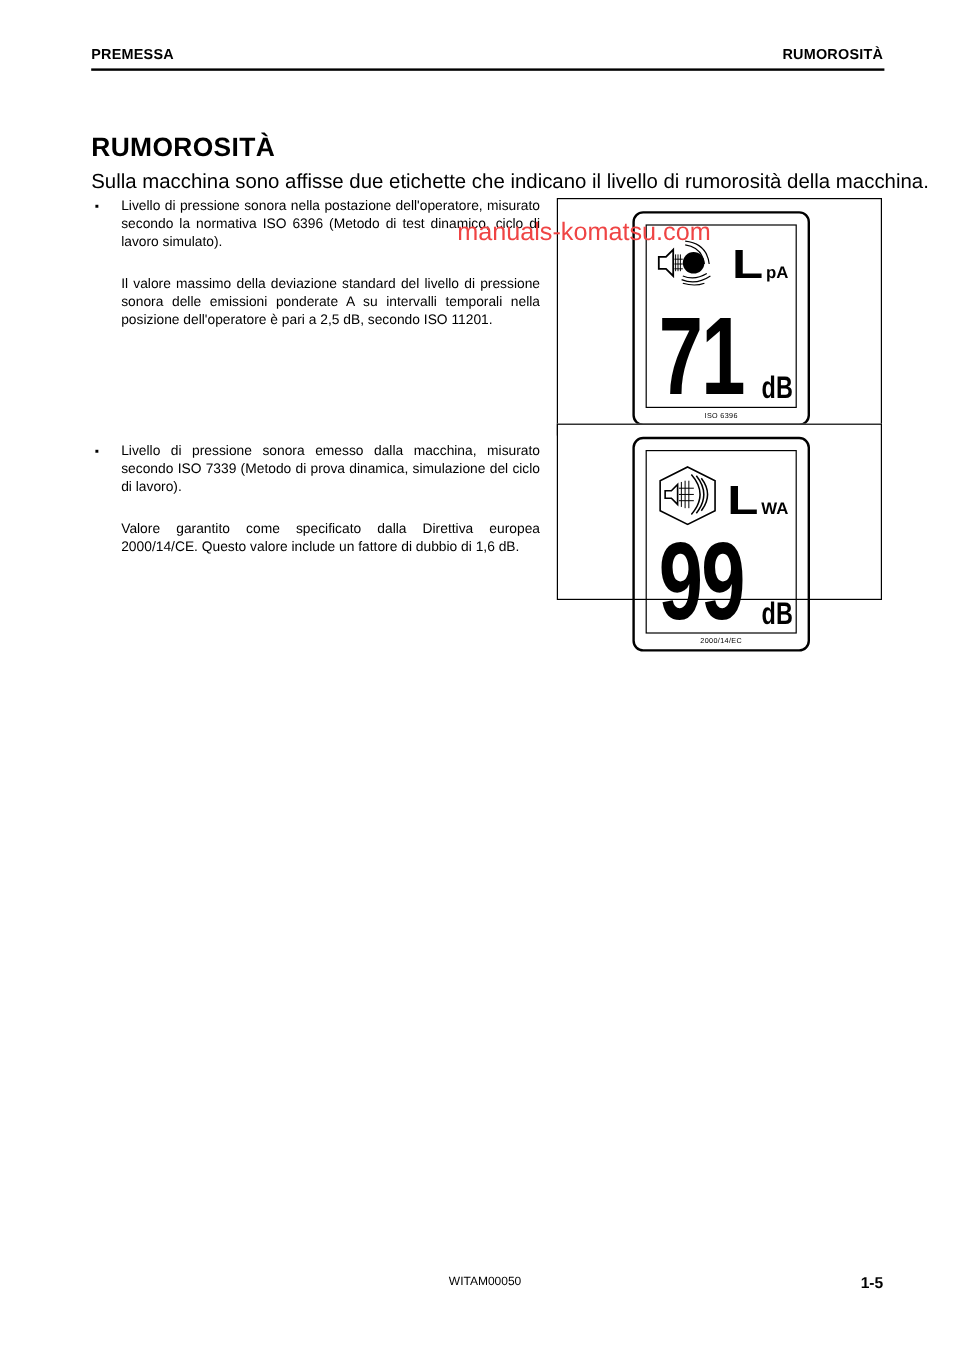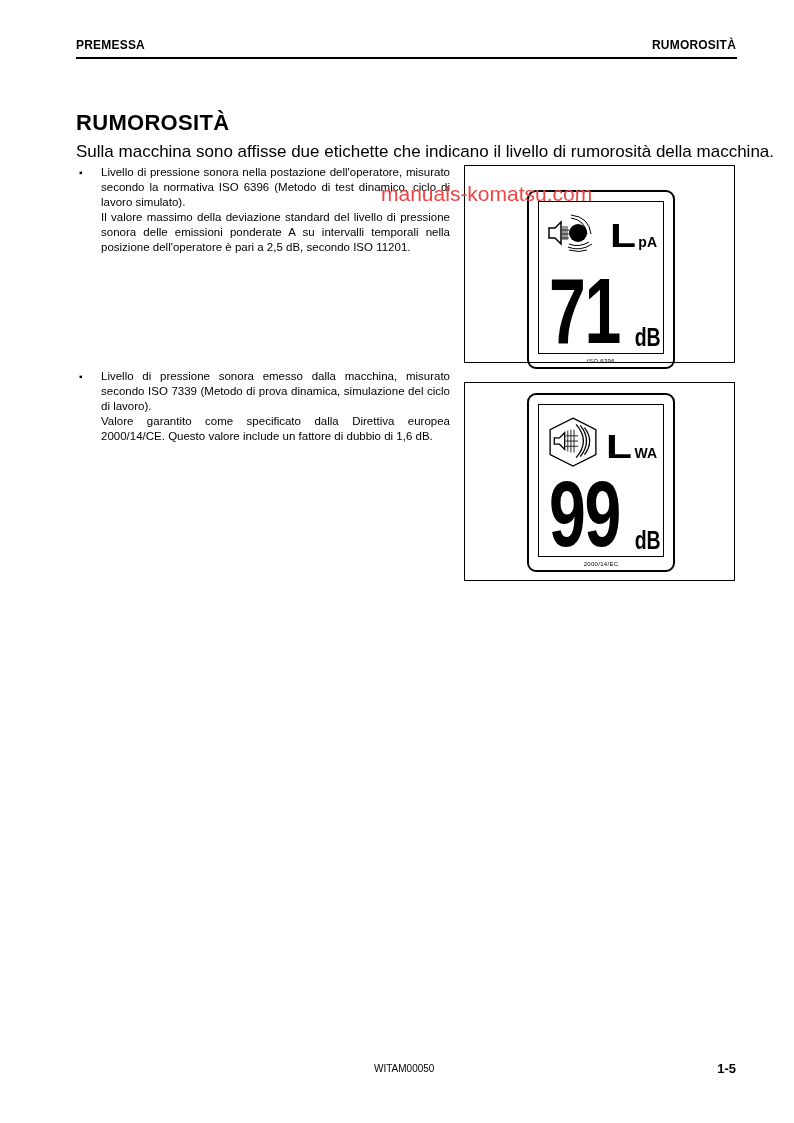--- a/index.html
+++ b/index.html
@@ -7,21 +7,21 @@
   .hdr{position:absolute;top:38px;font-size:12px;font-weight:bold;letter-spacing:0.2px;text-align:right;}
   .hdr-left{left:76px;}
   .hdr-right{right:58px;}
   .hdr-rule{position:absolute;left:76px;top:57px;width:661px;height:2px;background:#000;}
   .title{position:absolute;left:76px;top:110px;font-size:22px;font-weight:bold;letter-spacing:0.3px;}
   .intro{position:absolute;left:76px;top:144px;font-size:17px;line-height:15px;white-space:nowrap;}
   .block{position:absolute;left:76px;width:374px;font-size:11.5px;line-height:15px;}
   .bullet-row{display:flex;}
   .bullet{width:25px;flex:0 0 25px;padding-left:3px;box-sizing:border-box;font-size:10px;}
   .btext{flex:1;text-align:justify;}
-  .para{margin-left:25px;margin-top:0;text-align:justify;}
+  .para{margin-left:25px;margin-top:20px;text-align:justify;}
   .fig{position:absolute;left:464px;width:271px;border:1px solid #000;box-sizing:border-box;background:#fff;}
   .plate{position:absolute;left:62px;width:148px;height:179px;border:2px solid #000;border-radius:9px;box-sizing:border-box;}
   .plate-inner{position:absolute;left:9px;top:9px;right:9px;bottom:13px;border:1.5px solid #000;}
   .plate-std{position:absolute;left:0;right:0;bottom:0px;text-align:center;font-size:6px;line-height:12px;letter-spacing:0.3px;}
   .symbol{position:absolute;left:8px;top:10px;width:50px;height:46px;}
   .lsym{position:absolute;right:6px;top:18px;font-family:"Liberation Sans",sans-serif;font-weight:900;}
   .lsym .L{font-size:34px;line-height:30px;font-weight:bold;transform:scaleX(1.25);display:inline-block;transform-origin:left;}
   .lsym .sub{font-size:14px;font-weight:bold;margin-left:8px;}
   .bigval{position:absolute;left:10px;bottom:2px;font-size:92px;line-height:80px;font-weight:bold;transform:scaleX(0.72);transform-origin:left bottom;letter-spacing:-2px;font-family:"Liberation Sans",sans-serif;}
   .dbunit{position:absolute;right:2px;bottom:4px;font-size:26px;line-height:24px;font-weight:bold;transform:scaleX(0.75);transform-origin:right bottom;}
@@ -49,21 +49,21 @@
 
 <div class="block" style="top:369px;">
   <div class="bullet-row">
     <span class="bullet">▪</span>
     <span class="btext">Livello di pressione sonora emesso dalla macchina, misurato secondo ISO 7339 (Metodo di prova dinamica, simulazione del ciclo di lavoro).</span>
   </div>
   <div class="para">Valore garantito come specificato dalla Direttiva europea 2000/14/CE. Questo valore include un fattore di dubbio di 1,6 dB.</div>
 </div>
 
 <div class="fig" style="top:165px;height:198px;">
-  <div class="plate" style="top:24px;padding-left:15px;">
+  <div class="plate" style="top:10px;padding-left:15px;">
     <div class="plate-inner">
       <svg class="symbol" viewBox="0 0 50 46">
         <path d="M2 16 h6 l6 -6 v22 l-6 -6 h-6 z" fill="none" stroke="#000" stroke-width="1.5"></path>
         <g stroke="#000" stroke-width="0.8">
           <line x1="16" y1="14" x2="16" y2="28"></line>
             <line x1="18" y1="14" x2="18" y2="28"></line>
             <line x1="20" y1="14" x2="20" y2="28"></line>
           <line x1="15" y1="18" x2="22" y2="18"></line>
             <line x1="15" y1="22" x2="22" y2="22"></line>
             <line x1="15" y1="26" x2="22" y2="26"></line>
@@ -78,21 +78,21 @@
       <div class="lsym">
         <span class="L">L</span><span class="sub">pA</span>
       </div>
       <div class="bigval">71</div>
       <div class="dbunit">dB</div>
     </div>
     <div class="plate-std">ISO 6396</div>
   </div>
 </div>
 
-<div class="fig" style="top:382px;height:199px;">
+<div class="fig" style="top:353px;height:147px;">
   <div class="plate" style="top:10px;">
     <div class="plate-inner">
       <svg class="symbol" viewBox="0 0 50 46" style="top:8px;width:52px;height:54px;">
         <polygon points="25,2 47,13 47,37 25,48 3,37 3,13" fill="none" stroke="#000" stroke-width="1.3"></polygon>
         <path d="M7 21 h5 l5 -5 v16 l-5 -5 h-5 z" fill="none" stroke="#000" stroke-width="1.3"></path>
         <g stroke="#000" stroke-width="0.8">
           <line x1="20" y1="14" x2="20" y2="34"></line>
             <line x1="23" y1="13" x2="23" y2="35"></line>
             <line x1="26" y1="13" x2="26" y2="35"></line>
           <line x1="18" y1="19" x2="30" y2="19"></line>

